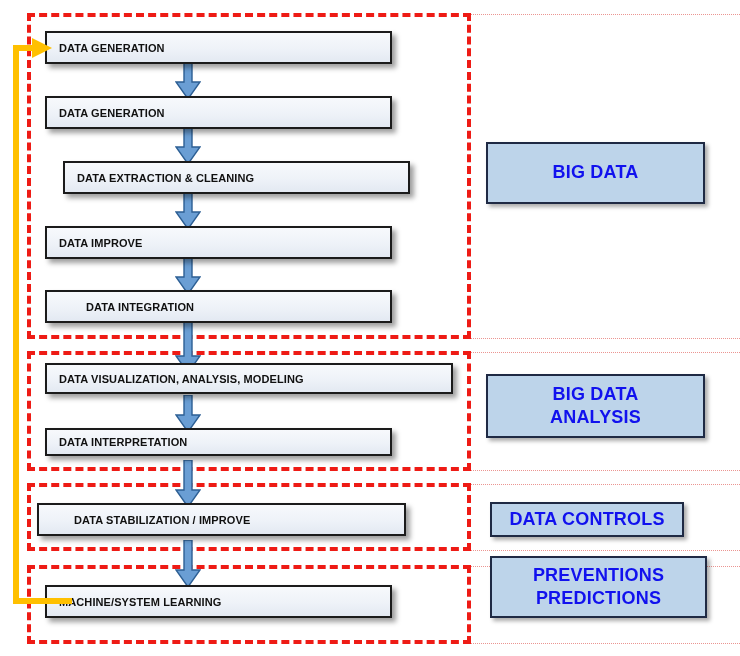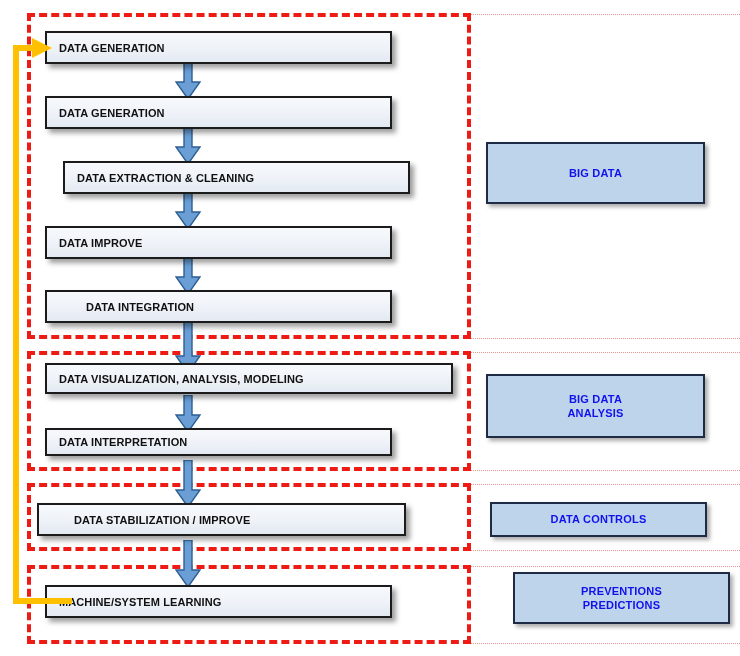--- a/index.html
+++ b/index.html
@@ -64,21 +64,21 @@
     border:2px solid #1f2a44;
     box-shadow:3px 3px 4px rgba(0,0,0,.33);
     display:flex;
     flex-direction:column;
     align-items:center;
     justify-content:center;
     text-align:center;
     line-height:1.28;
   }
   .cat span{
-    font-size:11px;
+    font-size:18px;
     font-weight:bold;
     color:#1111ee;
     letter-spacing:.2px;
     display:block;
   }
 
   
   .loop{position:absolute;left:0;top:0;pointer-events:none;}
 </style>
 </head>
@@ -187,22 +187,22 @@
 
   <div class="cat" style="left:486px;top:142px;width:219px;height:62px;">
     <span>BIG DATA</span>
   </div>
 
   <div class="cat" style="left:486px;top:374px;width:219px;height:64px;">
     <span>BIG DATA</span>
     <span>ANALYSIS</span>
   </div>
 
-  <div class="cat" style="left:490px;top:502px;width:217px;height:35px;">
+  <div class="cat" style="left:490px;top:502px;width:194px;height:35px;">
     <span>DATA CONTROLS</span>
   </div>
 
-  <div class="cat" style="left:490px;top:572px;width:217px;height:52px;margin-left:23px;">
+  <div class="cat" style="left:490px;top:556px;width:217px;height:62px;">
     <span>PREVENTIONS</span>
     <span>PREDICTIONS</span>
   </div>
 
 </div>
 
 </body></html>

